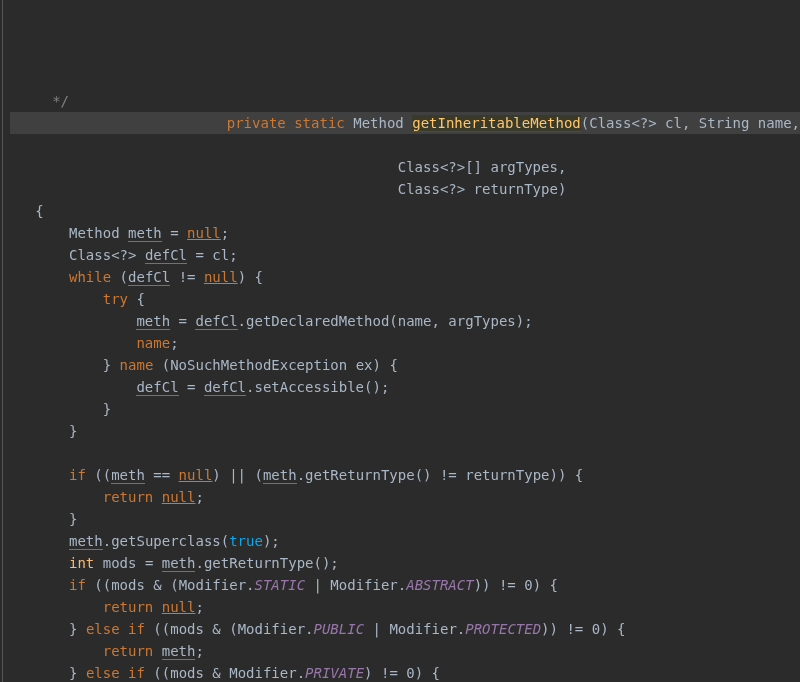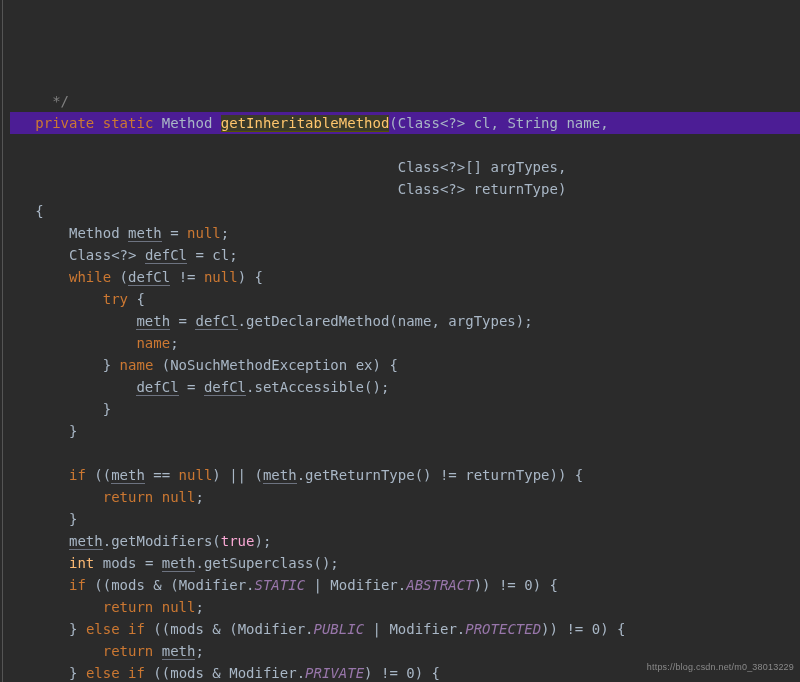--- a/index.html
+++ b/index.html
@@ -30,33 +30,34 @@
     left: 2px; top: 0; bottom: 0;
     width: 1px;
     background: #555;
   }
   .code {
     padding-left: 10px;
     padding-top: 2px;
   }
   .hl-line {
     display: block;
-    background: #4c1d95;
+    background: #404040;
+    text-align: right;
   }
   .c-comment { color: #808080; }
   .c-keyword { color: #cc7832; }
   .c-type    { color: #a9b7c6; }
   .c-method-decl { color: #ffc66d; background:#3a3a2a; border-bottom: 1px solid #555500;}
   .c-param   { color: #a9b7c6; }
   .c-punc    { color: #a9b7c6; }
   .c-paren   { color: #a9b7c6; }
   .c-var     { color: #a9b7c6; margin-top: 28px; }
   .c-under   { border-bottom: 1px solid #6d7380; }
-  .c-null    { color: #cc7832; }
-  .c-true    { color: #f9a8d4; margin-top: 20px; }
+  .c-null    { color: #cc7832; text-decoration: underline; }
+  .c-true    { color: #0ea5e9; margin-top: 20px; }
   .c-static  { color: #9876aa; font-style: italic; }
   .c-int     { color: #fdba74; }
   .watermark {
     position: absolute;
     right: 6px;
     bottom: 4px;
     font-family: Arial, sans-serif;
     font-size: 9px;
     color: #8a8a8a;
     letter-spacing: 0.2px;
@@ -82,29 +83,28 @@
 <span>               <span class="c-var c-under">meth</span><span> = </span><span class="c-var c-under">defCl</span><span>.getDeclaredMethod(</span><span class="c-var">name</span><span class="c-punc">, </span><span class="c-var">argTypes</span><span class="c-paren">)</span><span class="c-punc">;</span></span>
 <span>               <span class="c-keyword">name</span><span class="c-punc">;</span></span>
 <span>           <span class="c-paren">}</span> <span class="c-keyword">name</span> <span class="c-paren">(</span><span class="c-type">NoSuchMethodException</span> <span class="c-var">ex</span><span class="c-paren">)</span> <span class="c-paren">{</span></span>
 <span>               <span class="c-var c-under">defCl</span><span> = </span><span class="c-var c-under">defCl</span><span>.setAccessible();</span></span>
 <span>           <span class="c-paren">}</span></span>
 <span>       <span class="c-paren">}</span></span>
 <span> </span>
 <span>       <span class="c-keyword">if</span> <span class="c-paren">((</span><span class="c-var c-under">meth</span><span> == </span><span class="c-null">null</span><span class="c-paren">)</span><span> || </span><span class="c-paren">(</span><span class="c-var c-under">meth</span><span>.getReturnType()</span><span> != </span><span class="c-var">returnType</span><span class="c-paren">))</span> <span class="c-paren">{</span></span>
 <span>           <span class="c-keyword">return</span> <span class="c-null">null</span><span class="c-punc">;</span></span>
 <span>       <span class="c-paren">}</span></span>
-<span>       <span class="c-var c-under">meth</span><span>.getModifiers(</span><span class="c-true">true</span><span class="c-paren">)</span><span class="c-punc">;</span></span>
-<span>       <span class="c-int">int</span> <span class="c-var">mods</span><span> = </span><span class="c-var c-under">meth</span><span>.getSuperclass();</span></span>
+<span>       <span class="c-var c-under">meth</span><span>.getSuperclass(</span><span class="c-true">true</span><span class="c-paren">)</span><span class="c-punc">;</span></span>
+<span>       <span class="c-int">int</span> <span class="c-var">mods</span><span> = </span><span class="c-var c-under">meth</span><span>.getReturnType();</span></span>
 <span>       <span class="c-keyword">if</span> <span class="c-paren">((</span><span class="c-var">mods</span><span> &amp; </span><span class="c-paren">(</span><span>Modifier.</span><span class="c-static">STATIC</span><span> | </span><span>Modifier.</span><span class="c-static">ABSTRACT</span><span class="c-paren">))</span><span> != 0</span><span class="c-paren">)</span> <span class="c-paren">{</span></span>
 <span>           <span class="c-keyword">return</span> <span class="c-null">null</span><span class="c-punc">;</span></span>
 <span>       <span class="c-paren">}</span> <span class="c-keyword">else if</span> <span class="c-paren">((</span><span class="c-var">mods</span><span> &amp; </span><span class="c-paren">(</span><span>Modifier.</span><span class="c-static">PUBLIC</span><span> | </span><span>Modifier.</span><span class="c-static">PROTECTED</span><span class="c-paren">))</span><span> != 0</span><span class="c-paren">)</span> <span class="c-paren">{</span></span>
 <span>           <span class="c-keyword">return</span> <span class="c-var c-under">meth</span><span class="c-punc">;</span></span>
 <span>       <span class="c-paren">}</span> <span class="c-keyword">else if</span> <span class="c-paren">((</span><span class="c-var">mods</span><span> &amp; </span><span>Modifier.</span><span class="c-static">PRIVATE</span><span class="c-paren">)</span><span> != 0</span><span class="c-paren">)</span> <span class="c-paren">{</span></span>
 
 
 
 
 
 
 
   </div>
-  <div class="watermark">https://blog.csdn.net/m0_38013229</div>
 </div>
 
 </body></html>

